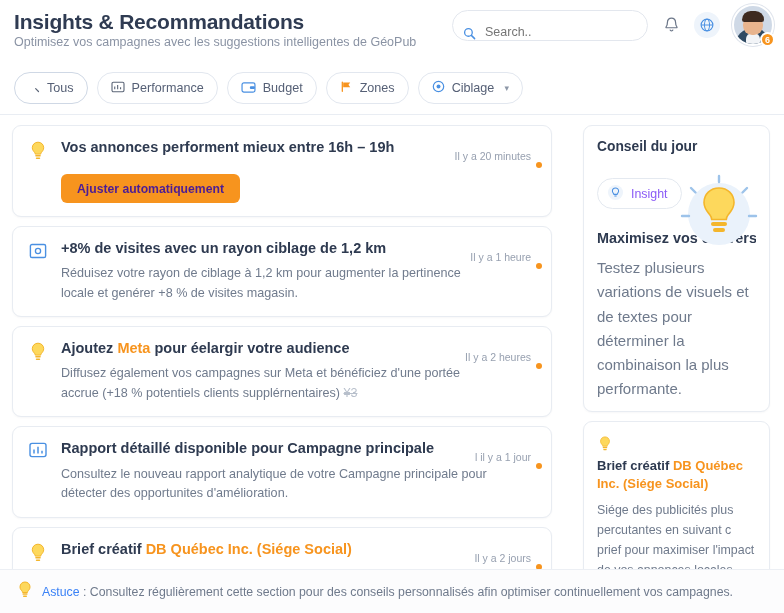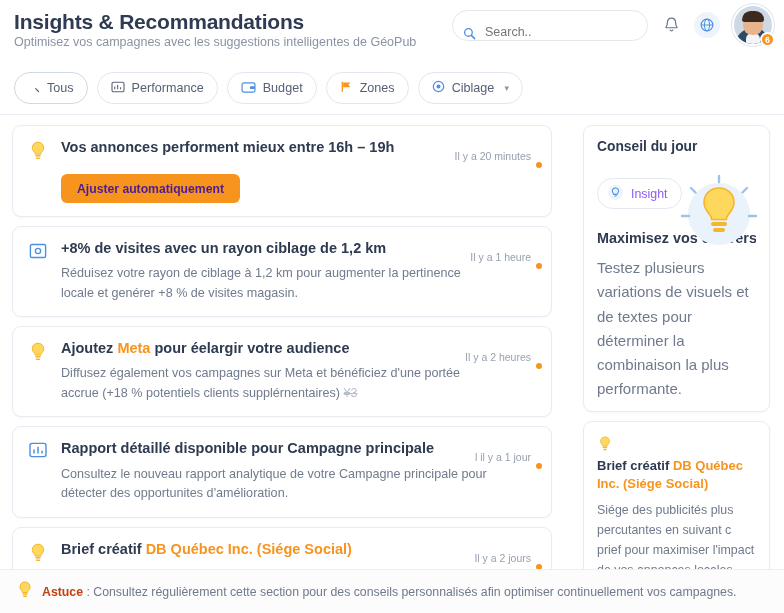--- a/index.html
+++ b/index.html
@@ -283,21 +283,21 @@
     border-top: 1px solid #eceff4;
     display: flex;
     align-items: center;
     gap: 8px;
     padding: 0 16px;
   }
   .footer-text {
     font-size: 12.3px;
     color: #6f7a8c;
   }
-  .footer-text b { color: #c2410c; font-weight: 700; margin-top: 32px; }
+  .footer-text b { color: #3b82f6; font-weight: 400; margin-top: 32px; }
   .strike { text-decoration: line-through; color: #b7bfcb; }
 </style>
 </head>
 <body>
 
 <div class="page">
 
   <div class="header">
     <div class="title">Insights &amp; Recommandations</div>
     <div class="subtitle">Optimisez vos campagnes avec les suggestions intelligentes de GéoPub</div>

